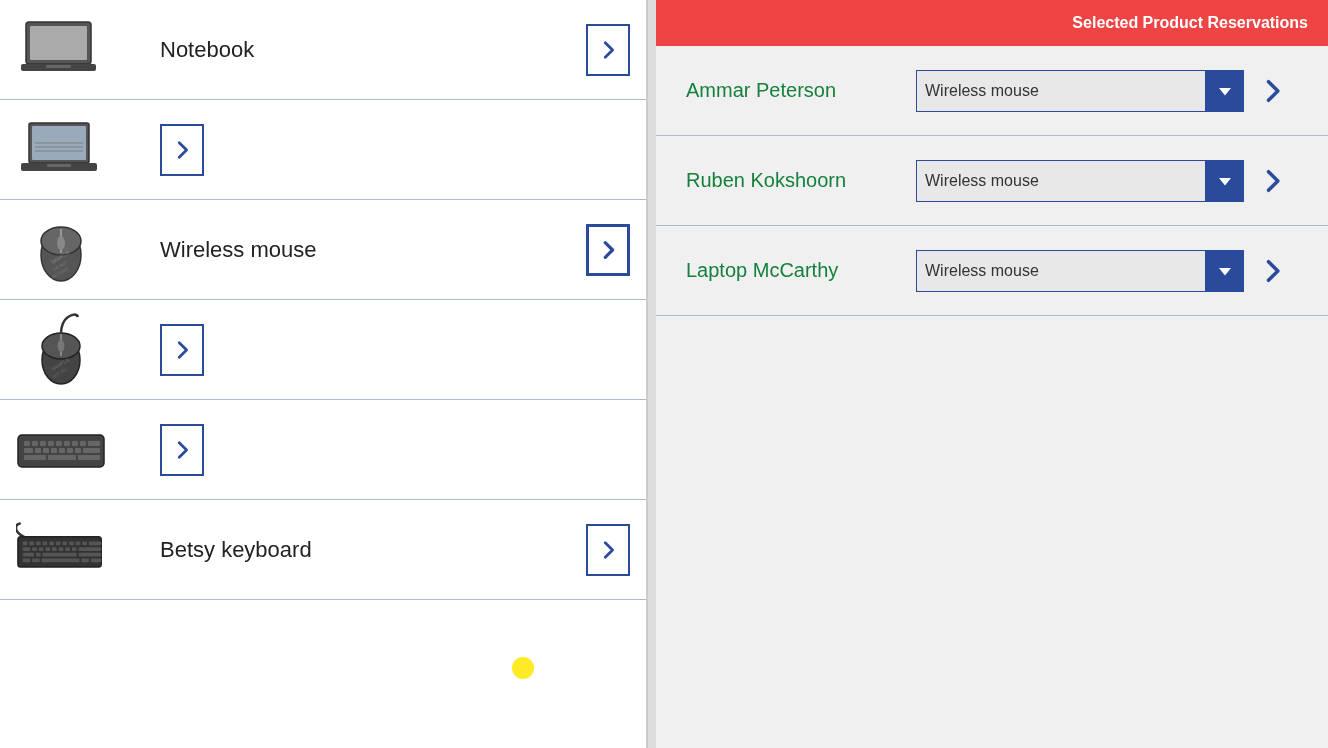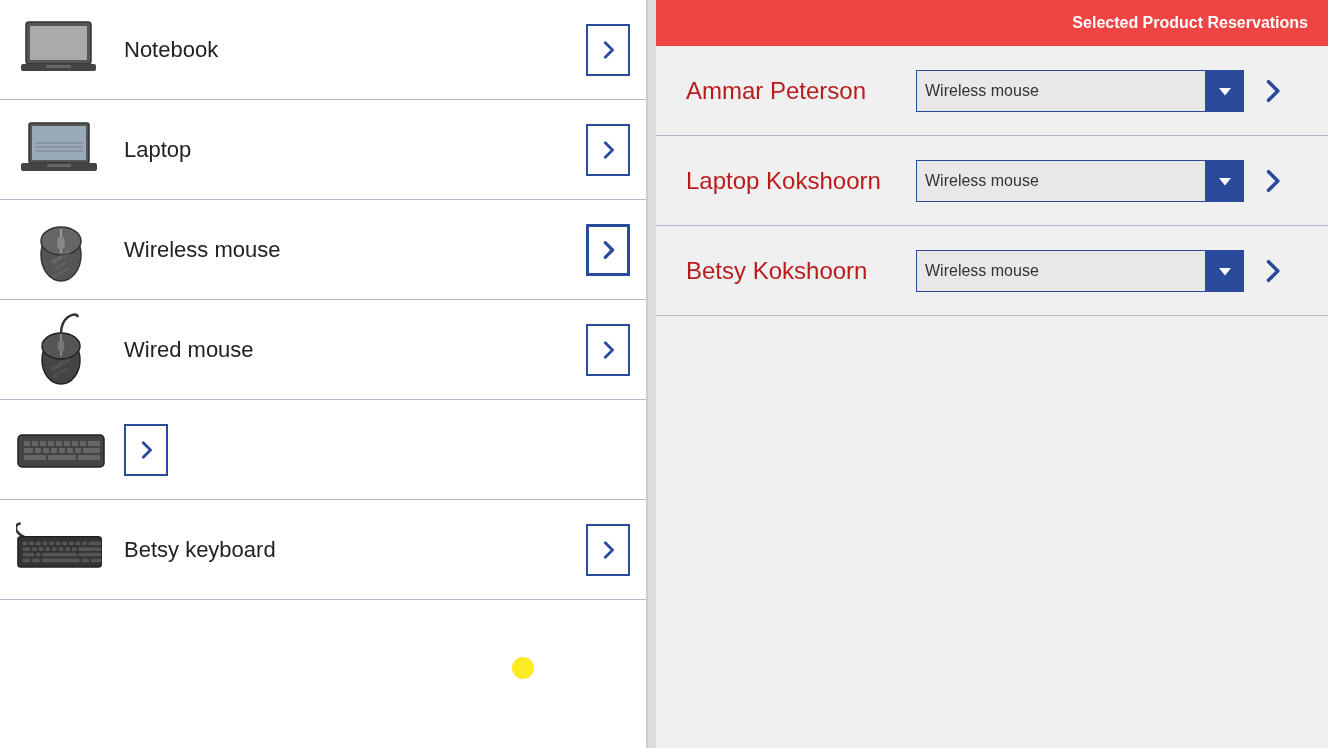--- a/index.html
+++ b/index.html
@@ -22,20 +22,21 @@
     }
 
     .product-item {
       display: flex;
       align-items: center;
       padding: 12px 16px;
       border-bottom: 1px solid #b0b8d0;
       cursor: pointer;
       min-height: 100px;
       position: relative;
+      gap: 36px;
     }
 
     .product-item.selected {
       background: #fff;
     }
 
     .product-image {
       width: 90px;
       height: 75px;
       display: flex;
@@ -98,22 +99,22 @@
     .reservation-row {
       display: flex;
       align-items: center;
       padding: 18px 30px;
       border-bottom: 1px solid #b0b8d0;
       background: #f0f0f0;
       min-height: 90px;
     }
 
     .person-name {
-      font-size: 24px;
-      color: #b91c1c;
+      font-size: 20px;
+      color: #15803d;
       width: 230px;
       flex-shrink: 0;
     }
 
     .product-select-wrapper {
       display: flex;
       align-items: center;
       flex: 1;
     }
 
@@ -218,21 +219,20 @@
         <rect x="8" y="6" width="60" height="40" rx="2" fill="#555" stroke="#333" stroke-width="1.5"></rect>
         <rect x="11" y="9" width="54" height="34" rx="1" fill="#9ab"></rect>
         <rect x="0" y="46" width="76" height="8" rx="2" fill="#444"></rect>
         <rect x="26" y="47" width="24" height="3" rx="1" fill="#666"></rect>
 
         <line x1="14" y1="26" x2="62" y2="26" stroke="#777" stroke-width="0.8"></line>
         <line x1="14" y1="30" x2="62" y2="30" stroke="#777" stroke-width="0.8"></line>
         <line x1="14" y1="34" x2="62" y2="34" stroke="#777" stroke-width="0.8"></line>
       </svg>
     </div>
-    <span class="product-name">Laptop</span>
     <div class="chevron-btn">
       <svg viewBox="0 0 24 24" fill="none" stroke="#2a4a9c" stroke-width="3" stroke-linecap="round" stroke-linejoin="round">
         <polyline points="9,4 17,12 9,20"></polyline>
       </svg>
     </div>
   </div>
 
   <div class="product-item selected">
     <div class="product-image">
       <svg width="70" height="70" viewBox="0 0 70 70">
@@ -267,21 +267,20 @@
         <path d="M35 22 Q35 10 42 5 Q50 0 52 5" fill="none" stroke="#333" stroke-width="2.5"></path>
 
         <line x1="35" y1="22" x2="35" y2="44" stroke="#888" stroke-width="2"></line>
 
         <ellipse cx="35" cy="34" rx="3.5" ry="6" fill="#777"></ellipse>
 
         <text x="35" y="54" text-anchor="middle" fill="rgba(255,255,255,0.2)" font-size="5" transform="rotate(-30,35,54)">SAMPLE</text>
         <text x="35" y="62" text-anchor="middle" fill="rgba(255,255,255,0.18)" font-size="4" transform="rotate(-30,35,62)">NOT REL</text>
       </svg>
     </div>
-    <span class="product-name">Wired mouse</span>
     <div class="chevron-btn">
       <svg viewBox="0 0 24 24" fill="none" stroke="#2a4a9c" stroke-width="3" stroke-linecap="round" stroke-linejoin="round">
         <polyline points="9,4 17,12 9,20"></polyline>
       </svg>
     </div>
   </div>
 
   <div class="product-item">
     <div class="product-image">
       <svg width="90" height="50" viewBox="0 0 90 50">
@@ -397,21 +396,21 @@
         </div>
         <button class="nav-arrow-btn">
           <svg viewBox="0 0 24 24" fill="none" stroke="#2a4a9c" stroke-width="3" stroke-linecap="round" stroke-linejoin="round">
             <polyline points="9,4 17,12 9,20"></polyline>
           </svg>
         </button>
       </div>
     </div>
 
     <div class="reservation-row">
-      <span class="person-name">Laptop Kokshoorn</span>
+      <span class="person-name">Ruben Kokshoorn</span>
       <div class="product-select-wrapper">
         <div class="select-wrapper">
           <select class="product-select">
             <option>Wireless mouse</option>
             <option>Wired mouse</option>
             <option>Laptop</option>
             <option>Notebook</option>
             <option>Wireless keyboard</option>
             <option>Wired keyboard</option>
           </select>
@@ -423,21 +422,21 @@
         </div>
         <button class="nav-arrow-btn">
           <svg viewBox="0 0 24 24" fill="none" stroke="#2a4a9c" stroke-width="3" stroke-linecap="round" stroke-linejoin="round">
             <polyline points="9,4 17,12 9,20"></polyline>
           </svg>
         </button>
       </div>
     </div>
 
     <div class="reservation-row">
-      <span class="person-name">Betsy Kokshoorn</span>
+      <span class="person-name">Laptop McCarthy</span>
       <div class="product-select-wrapper">
         <div class="select-wrapper">
           <select class="product-select">
             <option>Wireless mouse</option>
             <option>Wired mouse</option>
             <option>Laptop</option>
             <option>Notebook</option>
             <option>Wireless keyboard</option>
             <option>Wired keyboard</option>
           </select>

